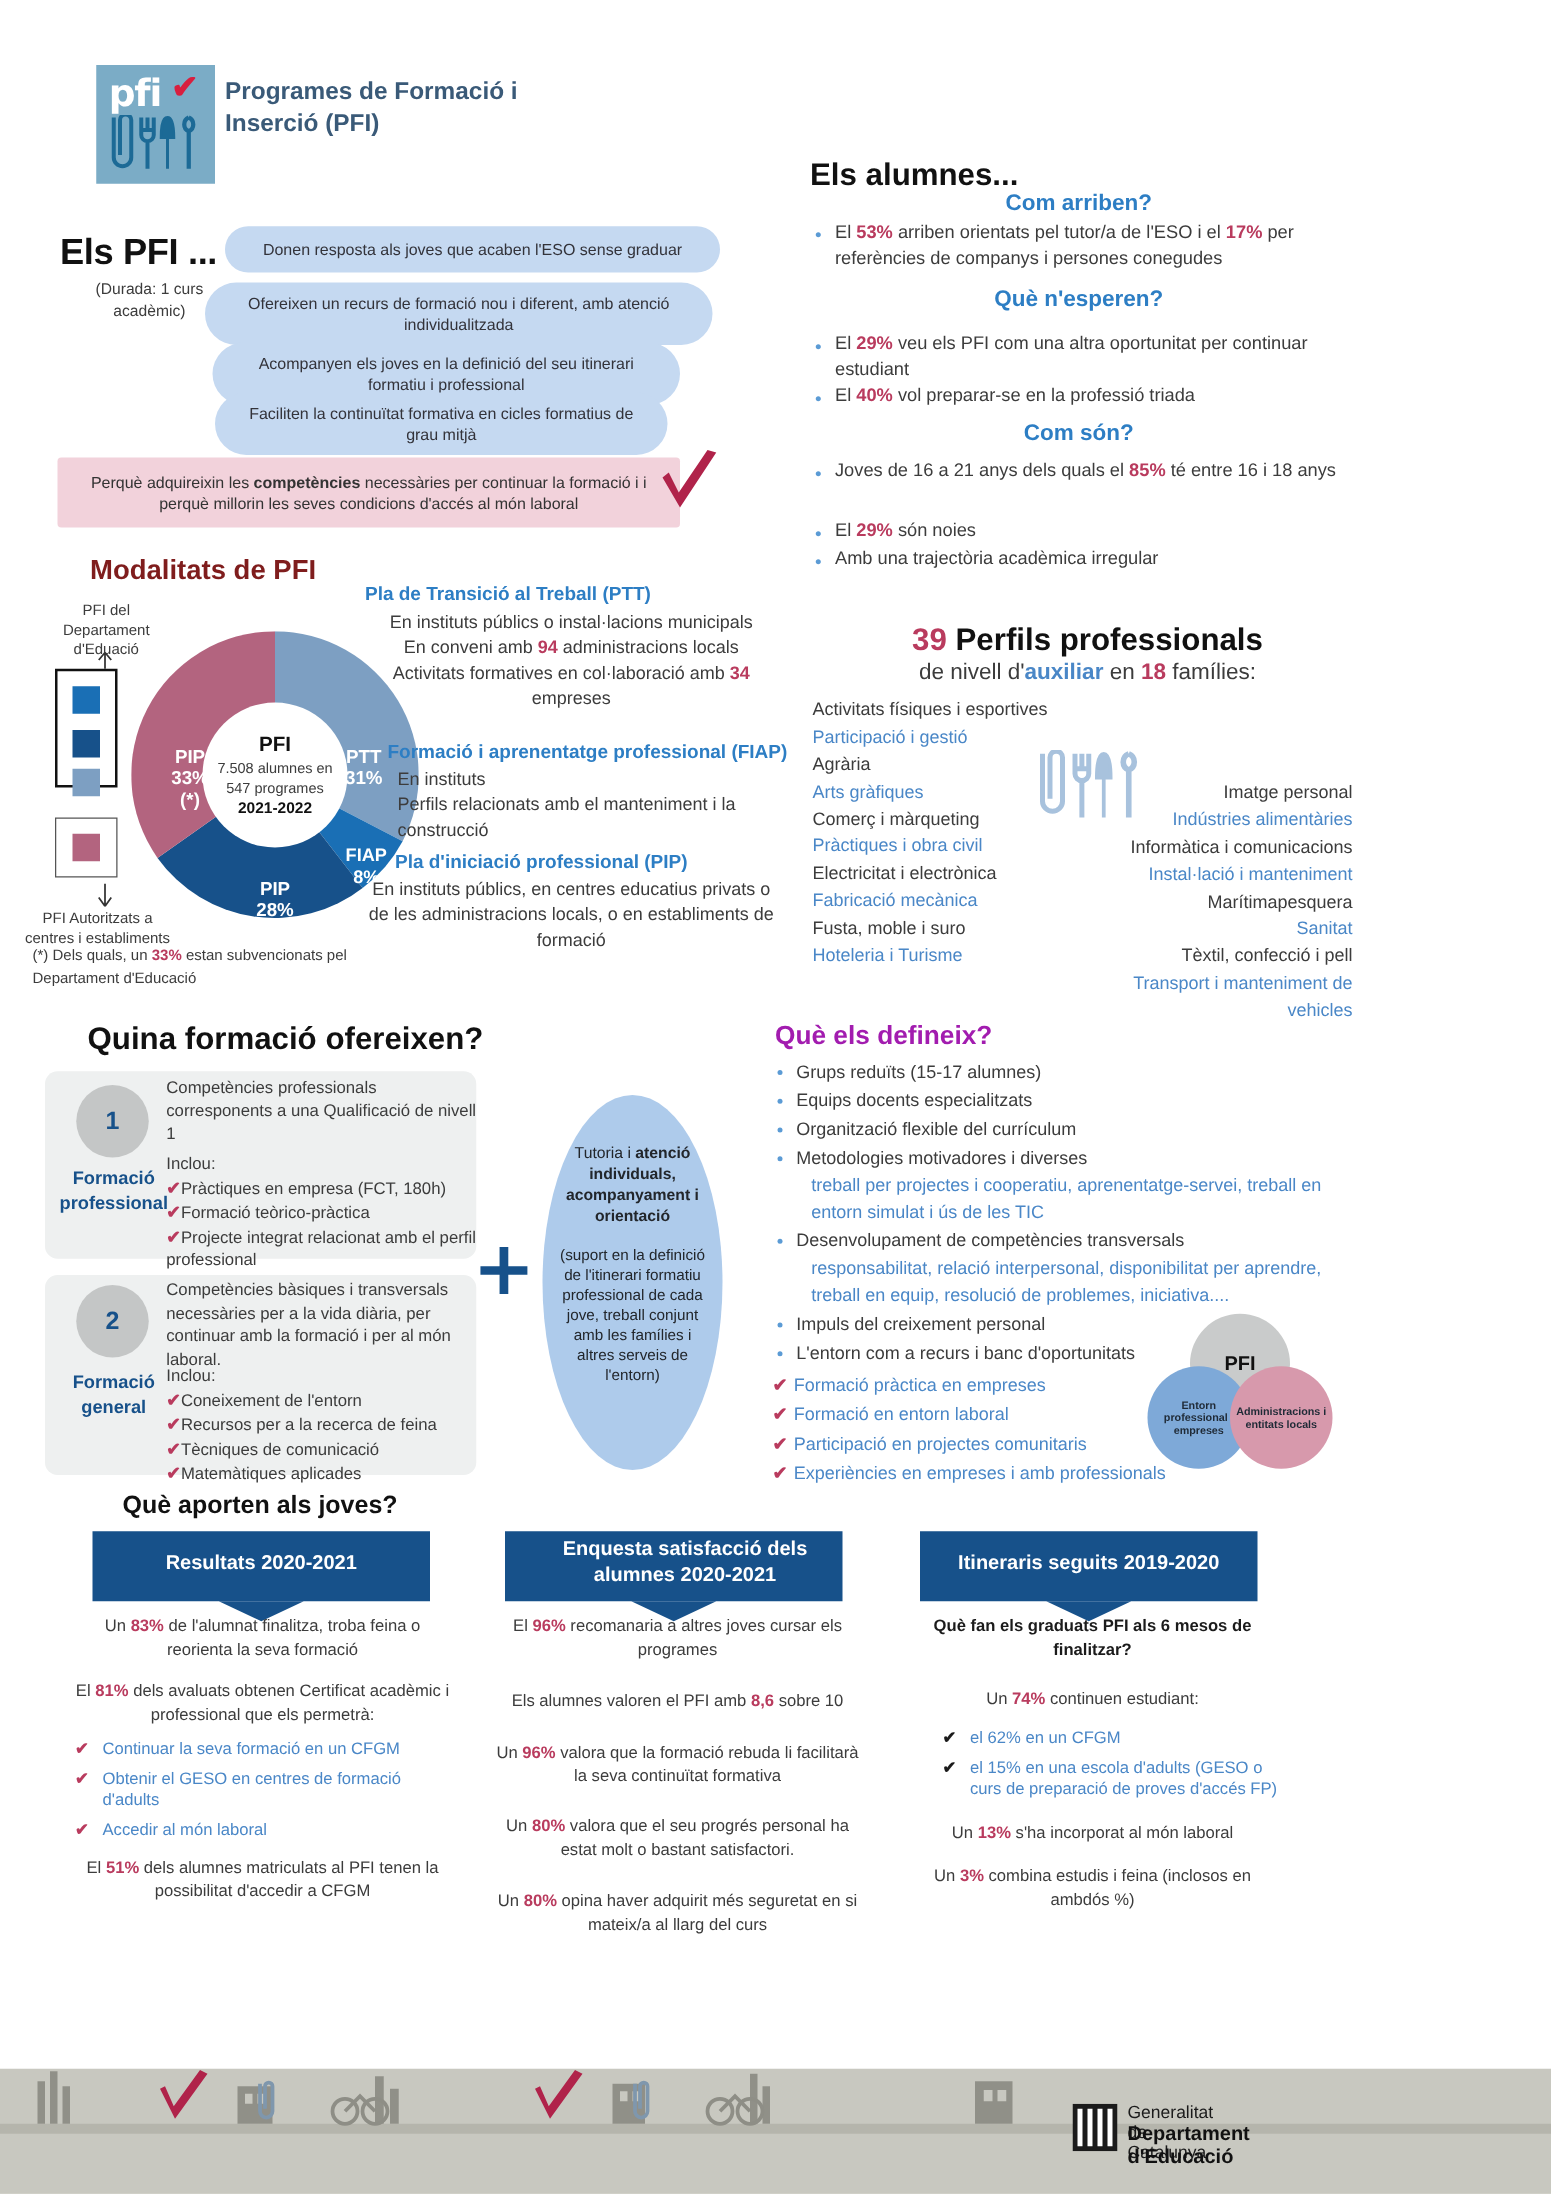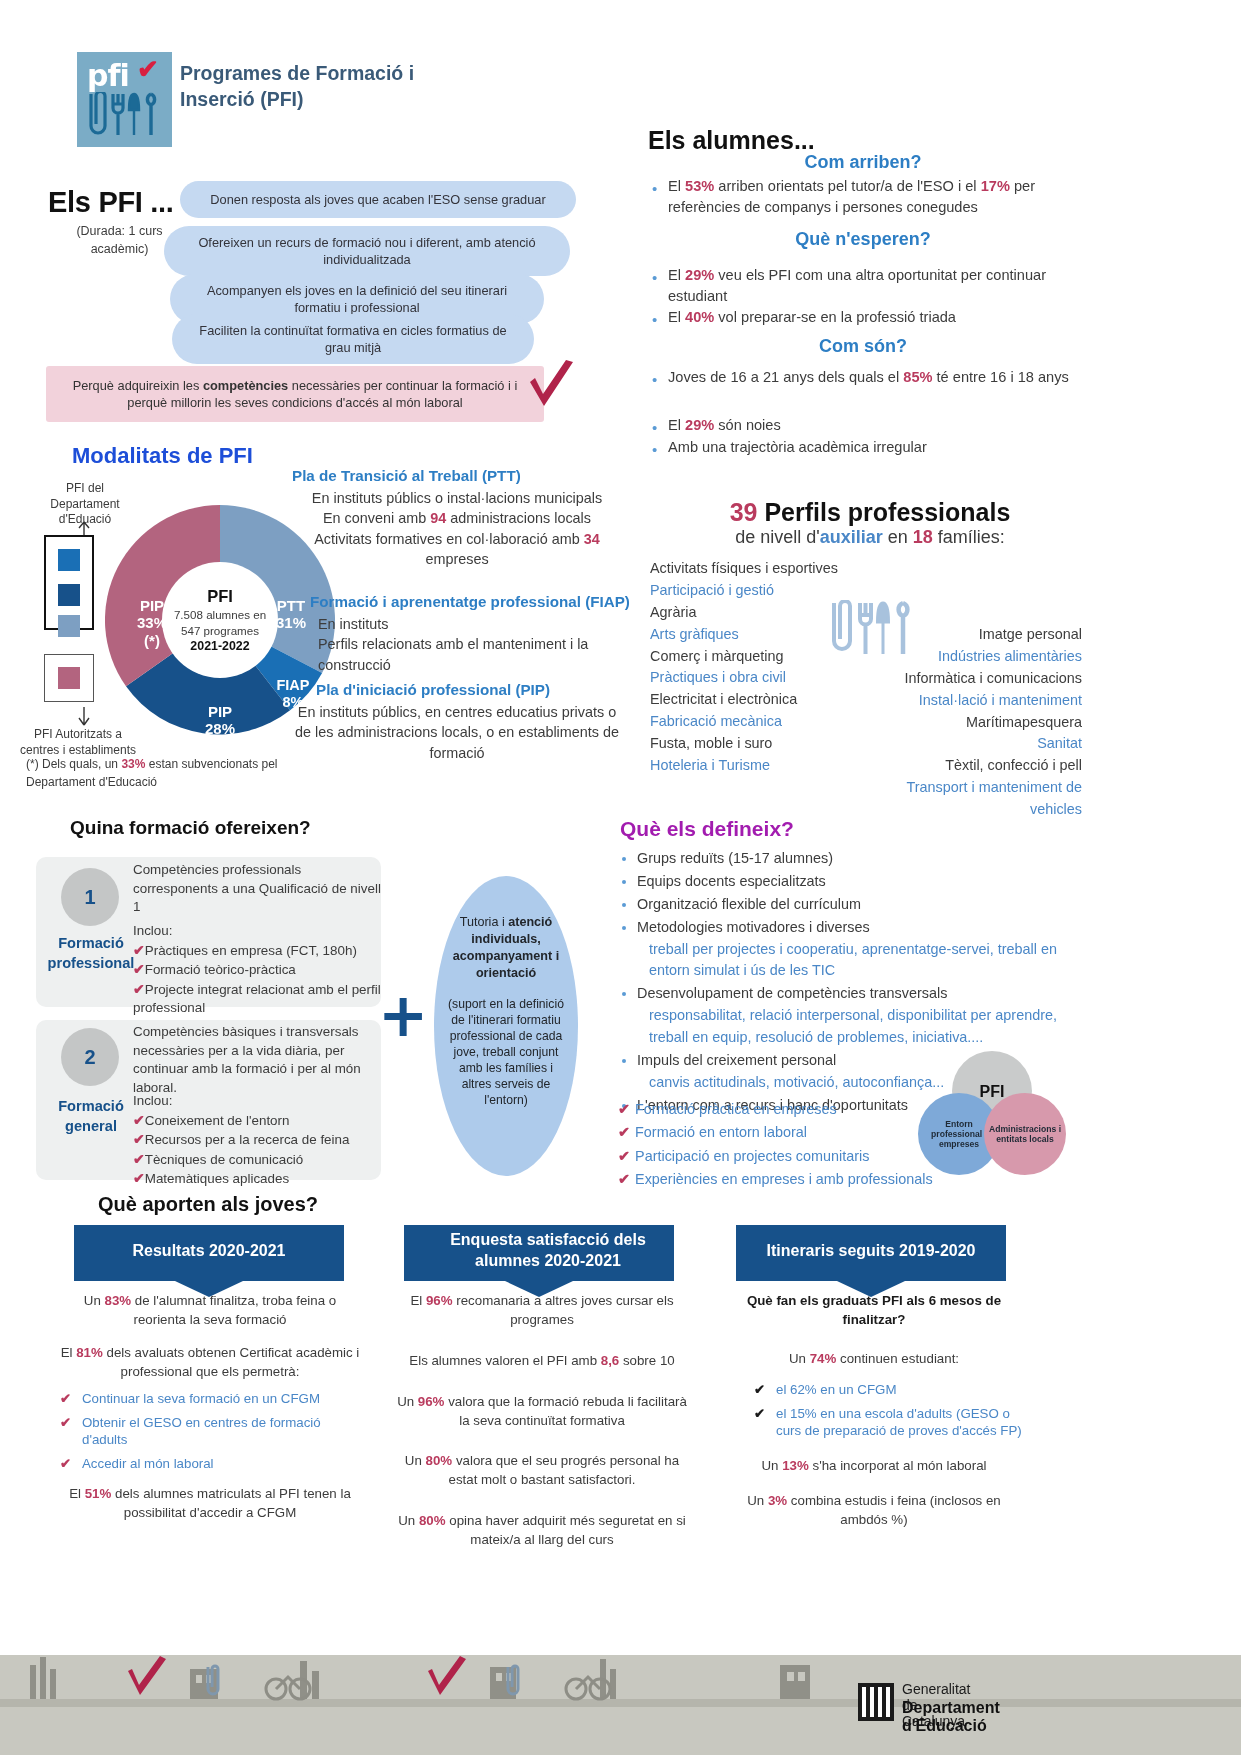--- a/index.html
+++ b/index.html
@@ -55,21 +55,21 @@
   .bl .bullet { position:absolute; left:-16px; top:2px; color:#5b9bd5; font-size:15px;}
   .blwrap { position:absolute; }
   #b1 { left:668px; top:176px; width:412px; }
   #b2 { left:668px; top:265px; width:412px; }
   #b3 { left:668px; top:307px; width:412px; }
   #b4 { left:668px; top:367px; width:412px; }
   #b5 { left:668px; top:415px; width:412px; }
   #b6 { left:668px; top:437px; width:412px; }
 
   
-  #modalitats-title { left:72px; top:443px; font-size:22px; font-weight:bold; color:#1d4ed8; }
+  #modalitats-title { left:72px; top:443px; font-size:22px; font-weight:bold; color:#7f1d1d; }
   #legend-top-label { left:30px; top:481px; width:110px; text-align:center; font-size:12px; line-height:1.3; }
   #legend-arrow-up { left:76px; top:521px; }
   #legend-box1 { left:44px; top:535px; width:50px; height:95px; border:2px solid #111; background:#fff; }
   #legend-box2 { left:44px; top:654px; width:50px; height:48px; border:1.4px solid #555; background:#fff; }
   .swatch { position:absolute; width:22px; height:22px; }
   #legend-arrow-down { left:76px; top:706px; }
   #legend-bot-label { left:18px; top:727px; width:120px; text-align:center; font-size:12px; line-height:1.3; }
   #donut-wrap { left:105px; top:505px; width:230px; height:230px; }
   #donut-hole {
     position:absolute; left:57px; top:57px; width:116px; height:116px;
@@ -98,21 +98,21 @@
   #mod3b { left:292px; top:702px; width:330px; text-align:center;}
 
   
   #perfils-head { left:640px; top:498px; width:460px; text-align:center; font-size:25px; font-weight:bold; color:#111; }
   #perfils-sub  { left:640px; top:527px; width:460px; text-align:center; font-size:18px; color:#3c3c3c; }
   #fam-left { left:650px; top:558px; width:250px; font-size:14.4px; line-height:1.52; }
   #fam-right { left:860px; top:624px; width:222px; font-size:14.4px; line-height:1.52; text-align:right; }
   #fam-icon { left:826px; top:600px; }
 
   
-  #qf-title { left:70px; top:817px; font-size:19px; font-weight:bold; color:#111; }
+  #qf-title { left:70px; top:817px; font-size:25px; font-weight:bold; color:#111; }
   .gbox { background:#eef0f0; border-radius:10px; }
   #gbox1 { left:36px; top:857px; width:345px; height:150px; }
   #gbox2 { left:36px; top:1020px; width:345px; height:160px; }
   .numcircle {
     position:absolute; width:58px; height:58px; border-radius:50%;
     background:#c4c6c6; color:#17518a; font-size:20px; font-weight:bold;
     display:flex; align-items:center; justify-content:center;
   }
   #nc1 { left:61px; top:868px; }
   #nc2 { left:61px; top:1028px; }
@@ -381,21 +381,21 @@
 </div>
 
 <div class="abs" id="qd-title">Què els defineix?</div>
 <div class="abs" id="qd-list">
   <ul>
     <li><span>Grups reduïts (15-17 alumnes)</span></li>
     <li><span>Equips docents especialitzats</span></li>
     <li><span>Organització flexible del currículum</span></li>
     <li><span>Metodologies motivadores i diverses</span><span class="sub-blue">treball per projectes i cooperatiu, aprenentatge-servei, treball en entorn simulat i ús de les TIC</span></li>
     <li><span>Desenvolupament de competències transversals</span><span class="sub-blue">responsabilitat, relació interpersonal, disponibilitat per aprendre, treball en equip, resolució de problemes, iniciativa....</span></li>
-    <li><span>Impuls del creixement personal</span><span class="sub-blue">canvis actitudinals, motivació, autoconfiança...</span></li>
+    <li><span>Impuls del creixement personal</span></li>
     <li><span>L'entorn com a recurs i banc d'oportunitats</span></li>
   </ul>
 </div>
 <div class="abs" id="qd-checks">
   <div><span class="ck2">✔</span><span>Formació pràctica en empreses</span></div>
   <div><span class="ck2">✔</span><span>Formació en entorn laboral</span></div>
   <div><span class="ck2">✔</span><span>Participació en projectes comunitaris</span></div>
   <div><span class="ck2">✔</span><span>Experiències en empreses i amb professionals</span></div>
 </div>
 <div class="abs" id="venn">

